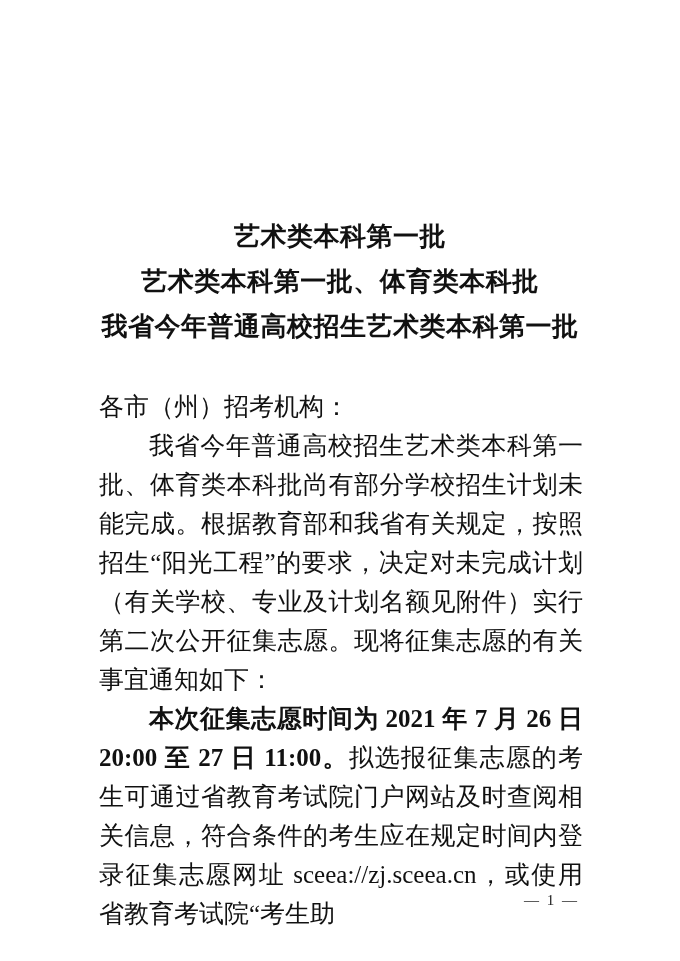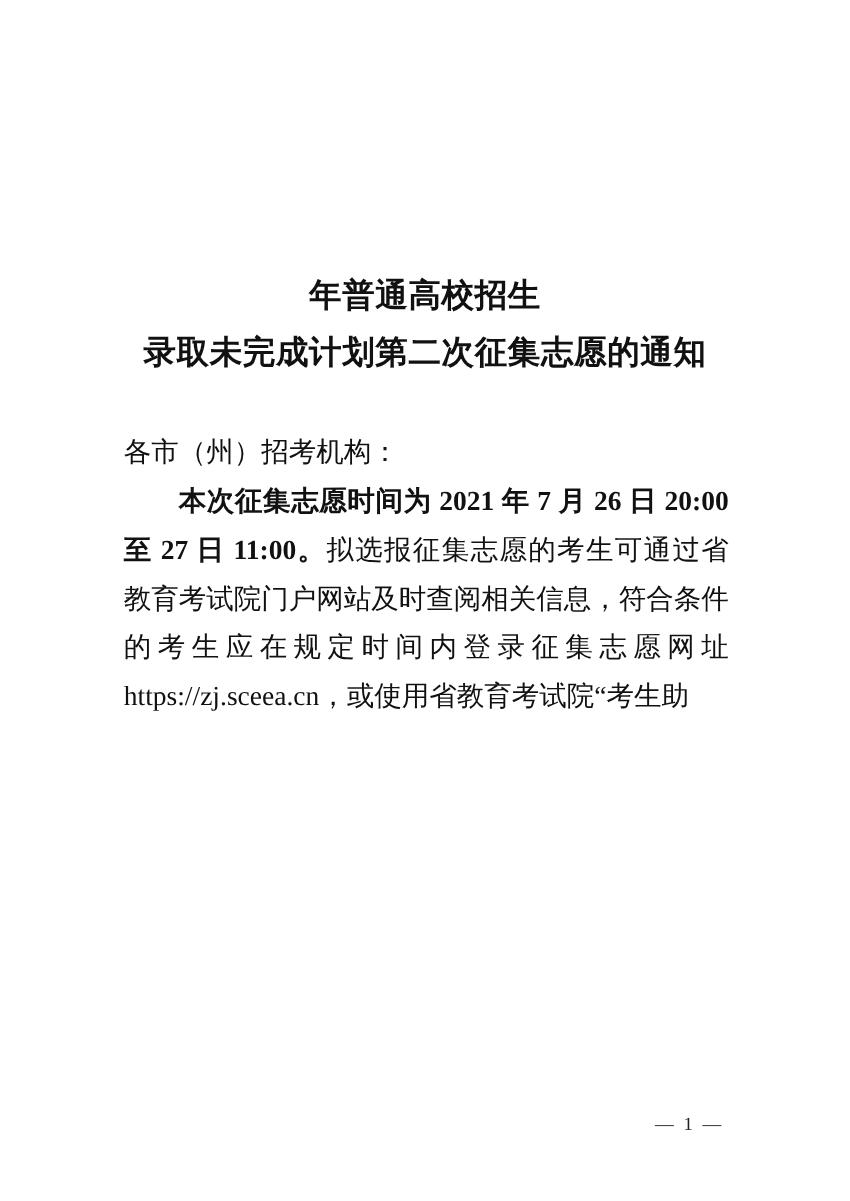--- a/index.html
+++ b/index.html
@@ -18,21 +18,21 @@
     text-align: center;
     font-family: "Liberation Sans", "DejaVu Sans", sans-serif;
     font-weight: bold;
     font-size: 26px;
     line-height: 45px;
     letter-spacing: 0.5px;
   }
   .title-line { white-space: nowrap; }
   .doc-body {
     margin: 38px 97px 0 99px;
-    font-size: 22px;
+    font-size: 25px;
     line-height: 39px;
     text-align: justify;
     text-align-last: left;
   }
   .doc-body p { margin: 0; }
   .indent { text-indent: 2em; }
   .section-heading {
     font-family: "Liberation Sans", "DejaVu Sans", sans-serif;
     font-weight: bold;
     letter-spacing: 0.5px;
@@ -47,24 +47,26 @@
     color: #222222;
     font-family: "Liberation Serif", "DejaVu Serif", serif;
   }
 </style>
 </head>
 <body>
 
 <div class="page">
 
   <div class="title-block">
-    <div class="title-line">年普通高校招生</div>
-    <div class="title-line">录取未完成计划第二次征集志愿的通知</div>
+    <div class="title-line">艺术类本科第一批</div>
+    <div class="title-line">艺术类本科第一批、体育类本科批</div>
+    <div class="title-line">我省今年普通高校招生艺术类本科第一批</div>
   </div>
 
   <div class="doc-body">
     <p class="salutation">各市（州）招考机构：</p>
-    <p class="indent"><span class="bold-seg">本次征集志愿时间为 2021 年 7 月 26 日 20:00 至 27 日 11:00。</span><span>拟选报征集志愿的考生可通过省教育考试院门户网站及时查阅相关信息，符合条件的考生应在规定时间内登录征集志愿网址 https://zj.sceea.cn，或使用省教育考试院“考生助</span></p>
+    <p class="indent">我省今年普通高校招生艺术类本科第一批、体育类本科批尚有部分学校招生计划未能完成。根据教育部和我省有关规定，按照招生“阳光工程”的要求，决定对未完成计划（有关学校、专业及计划名额见附件）实行第二次公开征集志愿。现将征集志愿的有关事宜通知如下：</p>
+    <p class="indent"><span class="bold-seg">本次征集志愿时间为 2021 年 7 月 26 日 20:00 至 27 日 11:00。</span><span>拟选报征集志愿的考生可通过省教育考试院门户网站及时查阅相关信息，符合条件的考生应在规定时间内登录征集志愿网址 sceea://zj.sceea.cn，或使用省教育考试院“考生助</span></p>
   </div>
 
   <div class="page-number">— 1 —</div>
 
 </div>
 
 </body></html>

